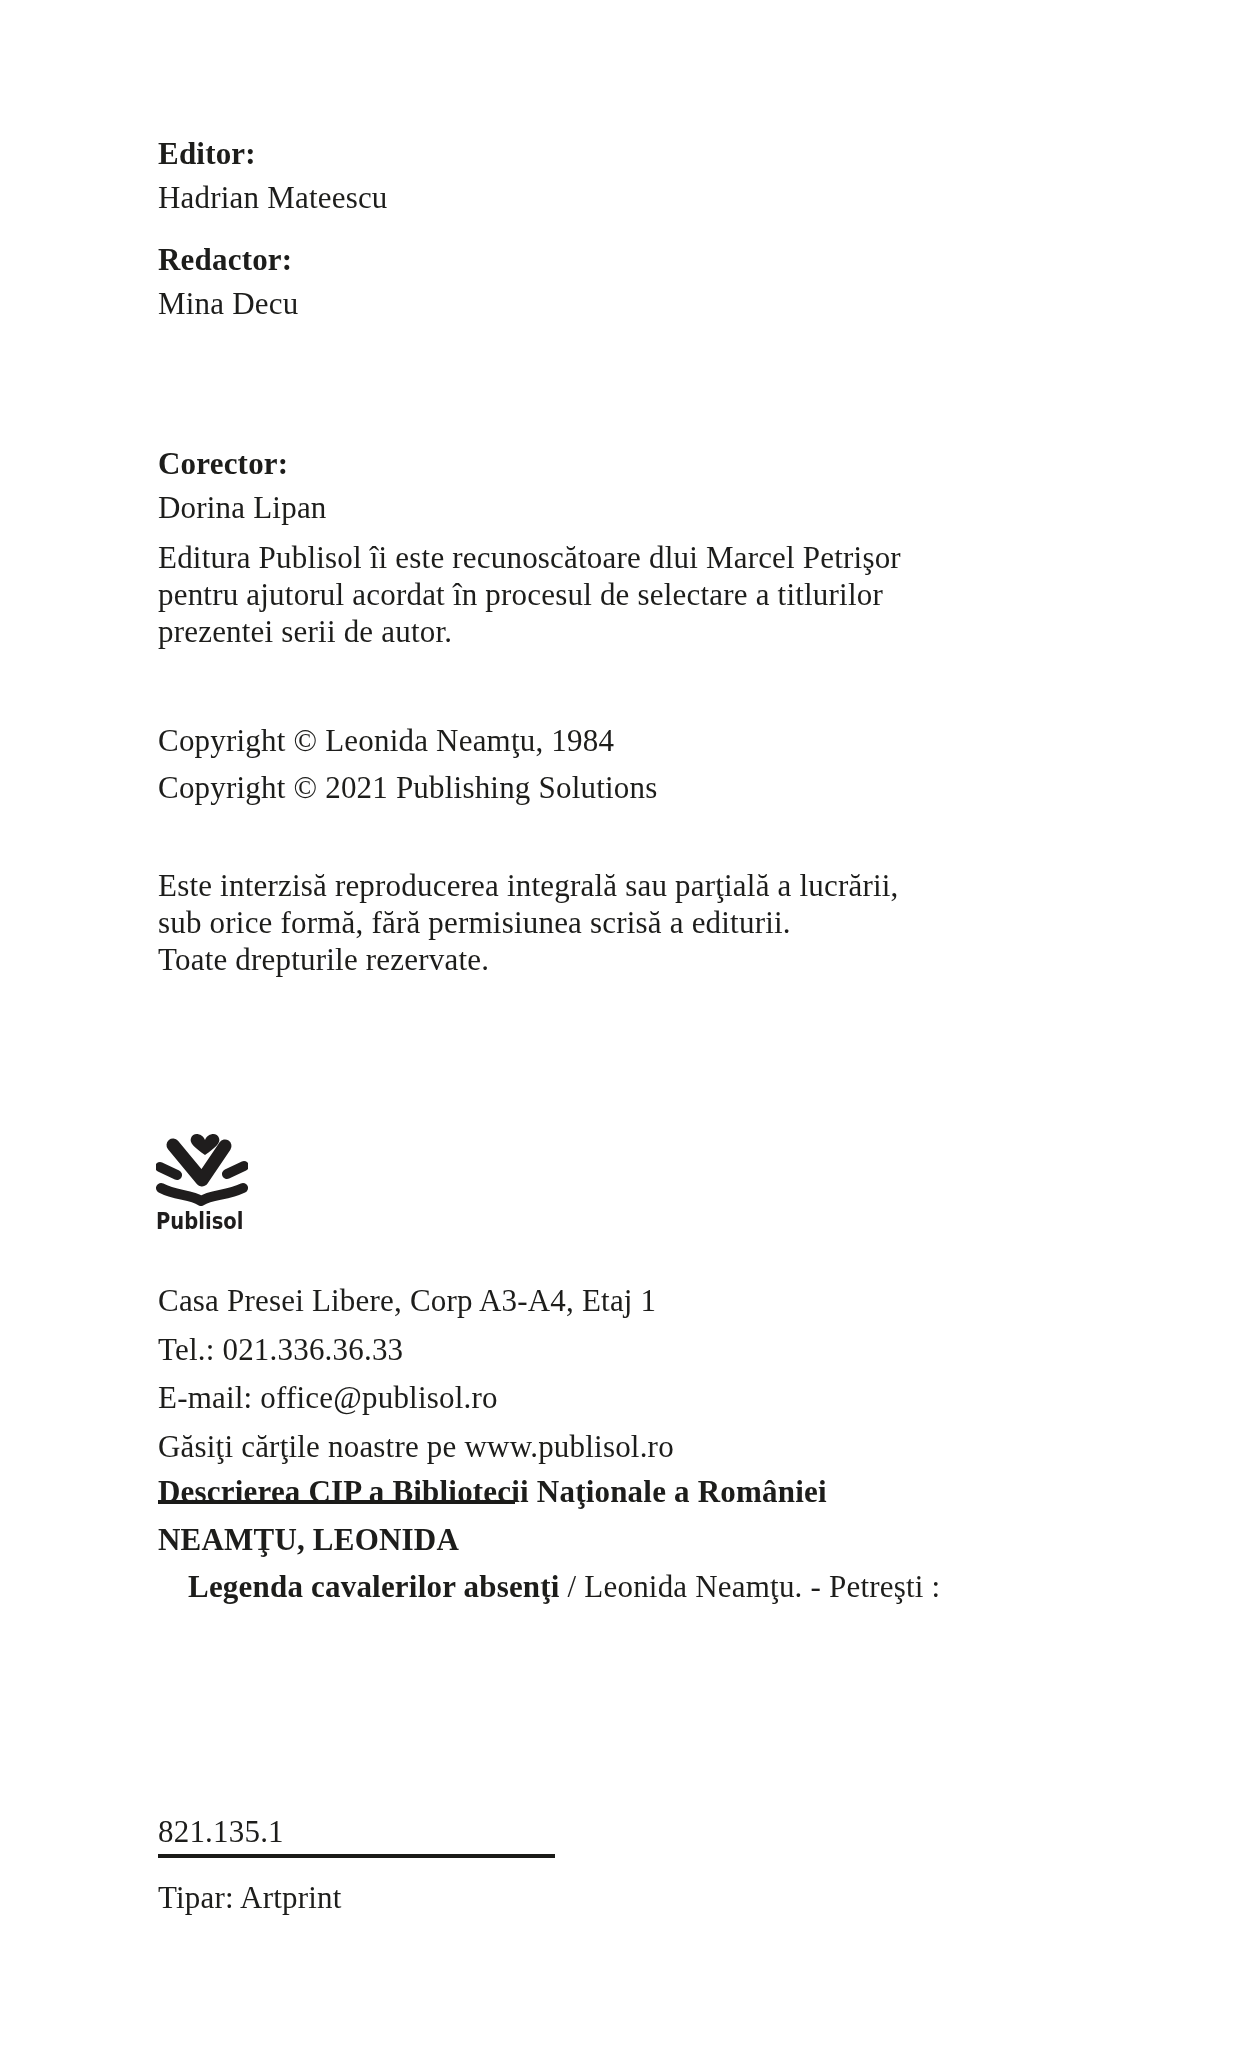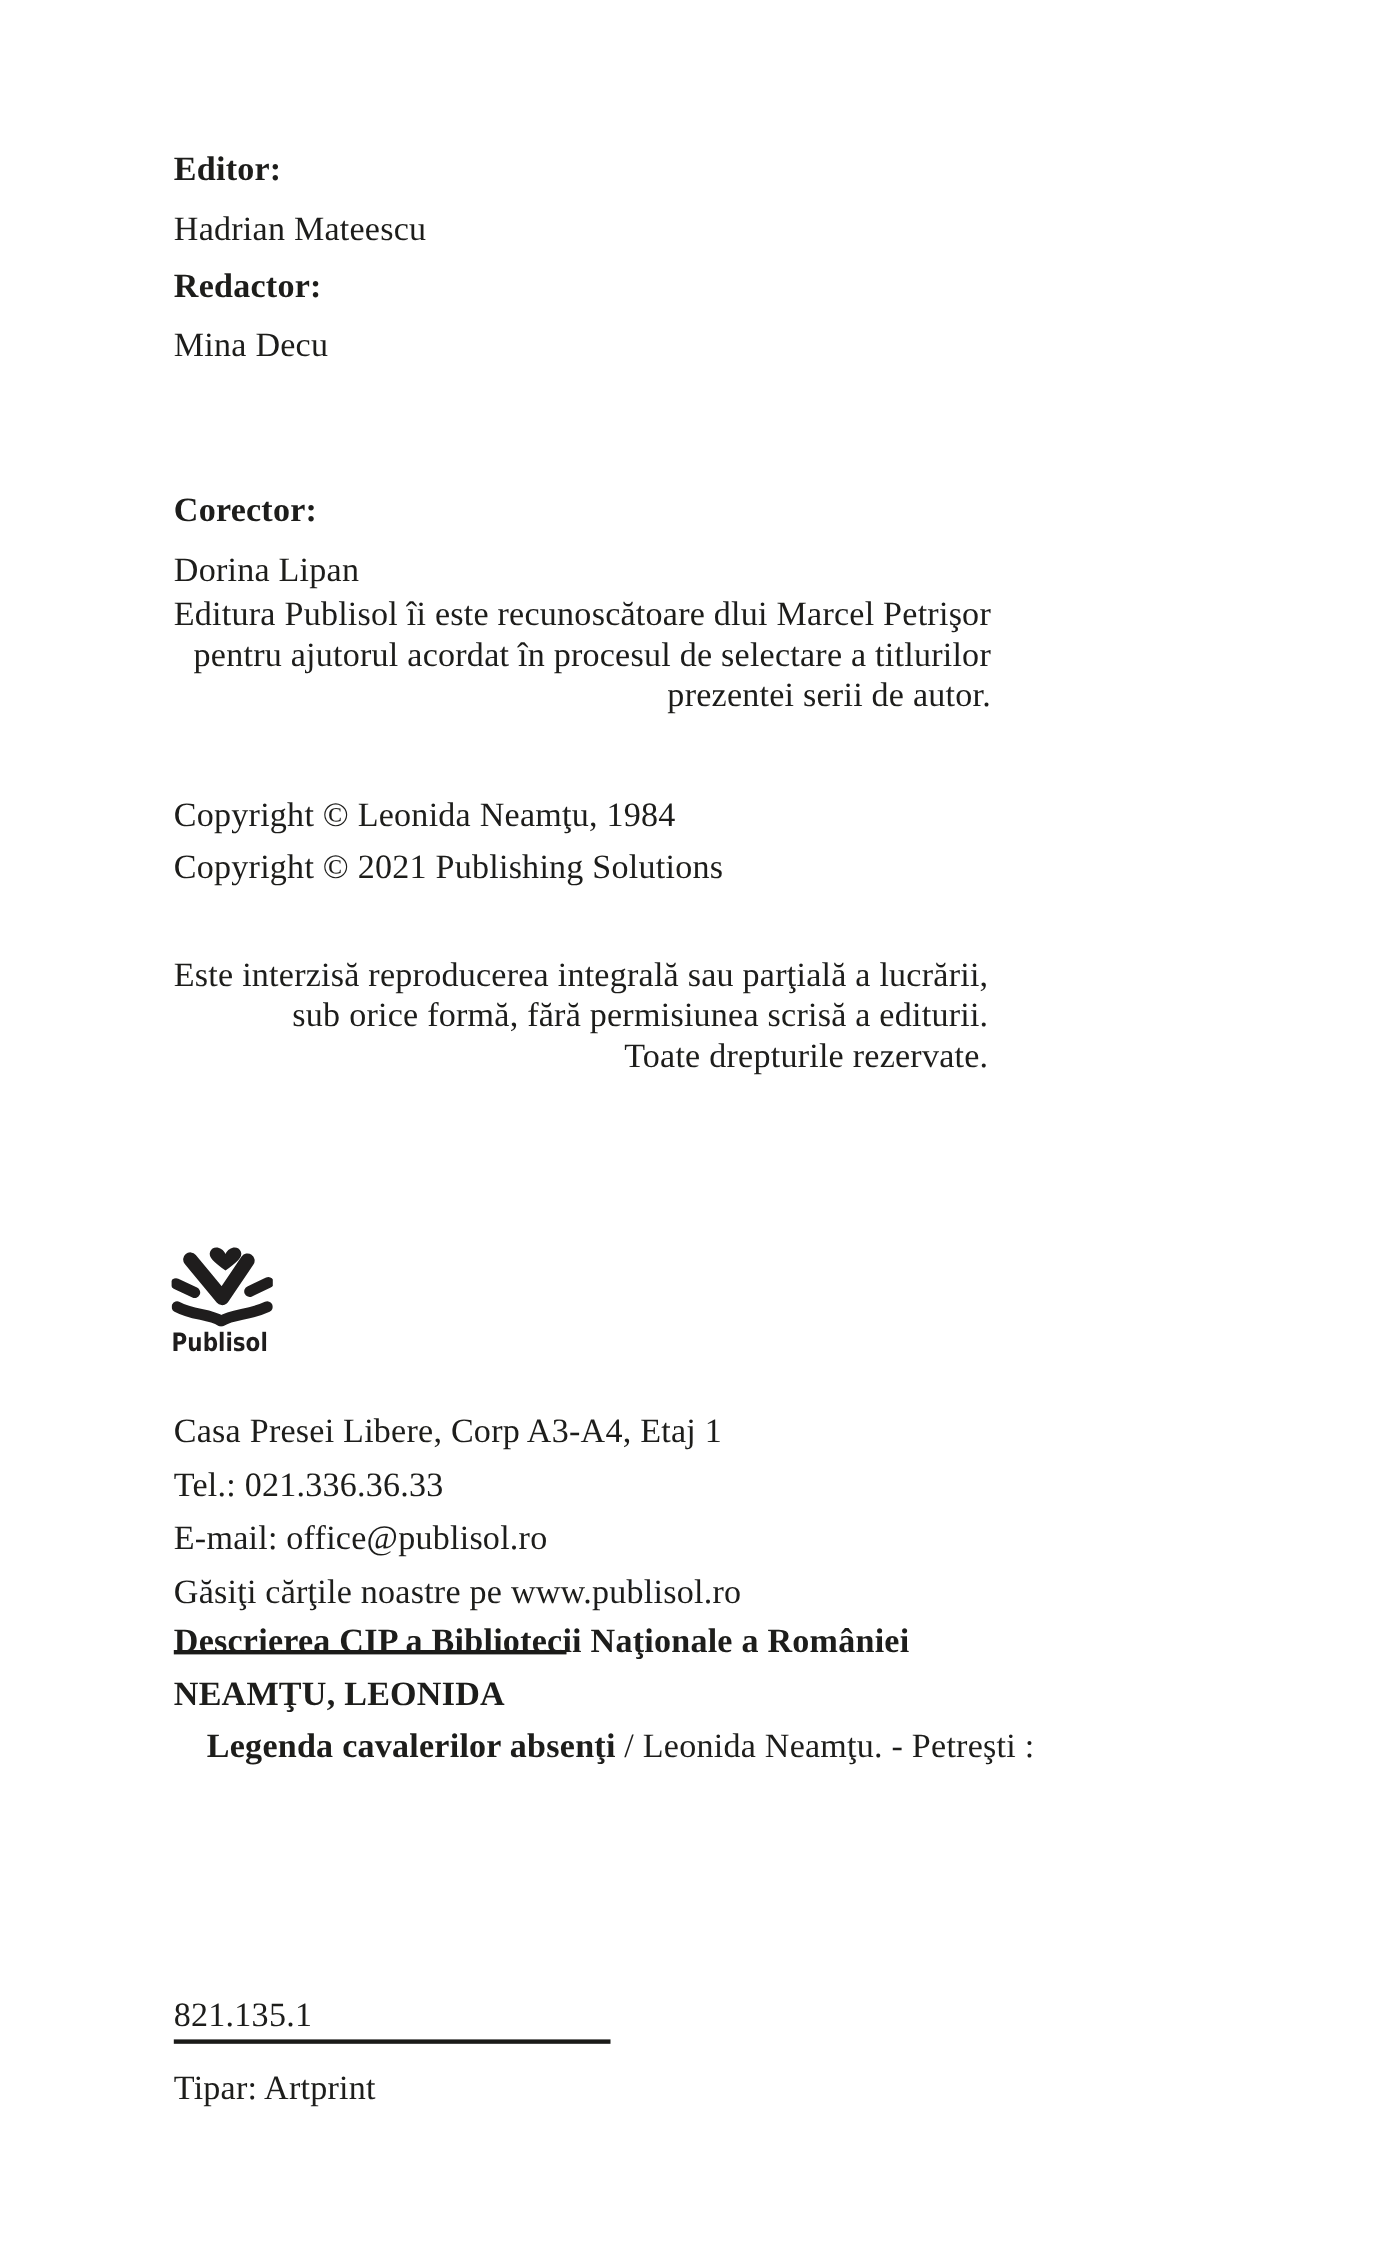--- a/index.html
+++ b/index.html
@@ -17,22 +17,22 @@
     overflow: hidden;
   }
   .abs { position: absolute; left: 158px; }
   .body-text {
     font-size: 31px;
     line-height: 39px;
     letter-spacing: 0.2px;
     white-space: nowrap;
   }
   .bold { font-weight: bold; }
-  .credit-block .credit-name { margin-top: 15px; }
-  .para { line-height: 37px; text-align: right; }
+  .credit-block .credit-name { margin-top: 5px; }
+  .para { line-height: 37px; }
   .copyright-block { line-height: 47px; }
   .contact-block { line-height: 48.5px; }
   .cip-block { line-height: 47.5px; }
   .rule {
     position: absolute;
     left: 158px;
     height: 4px;
     background: #1a1a18;
   }
   .logo-wrap { position: absolute; left: 156px; top: 1130px; width: 94px; }

